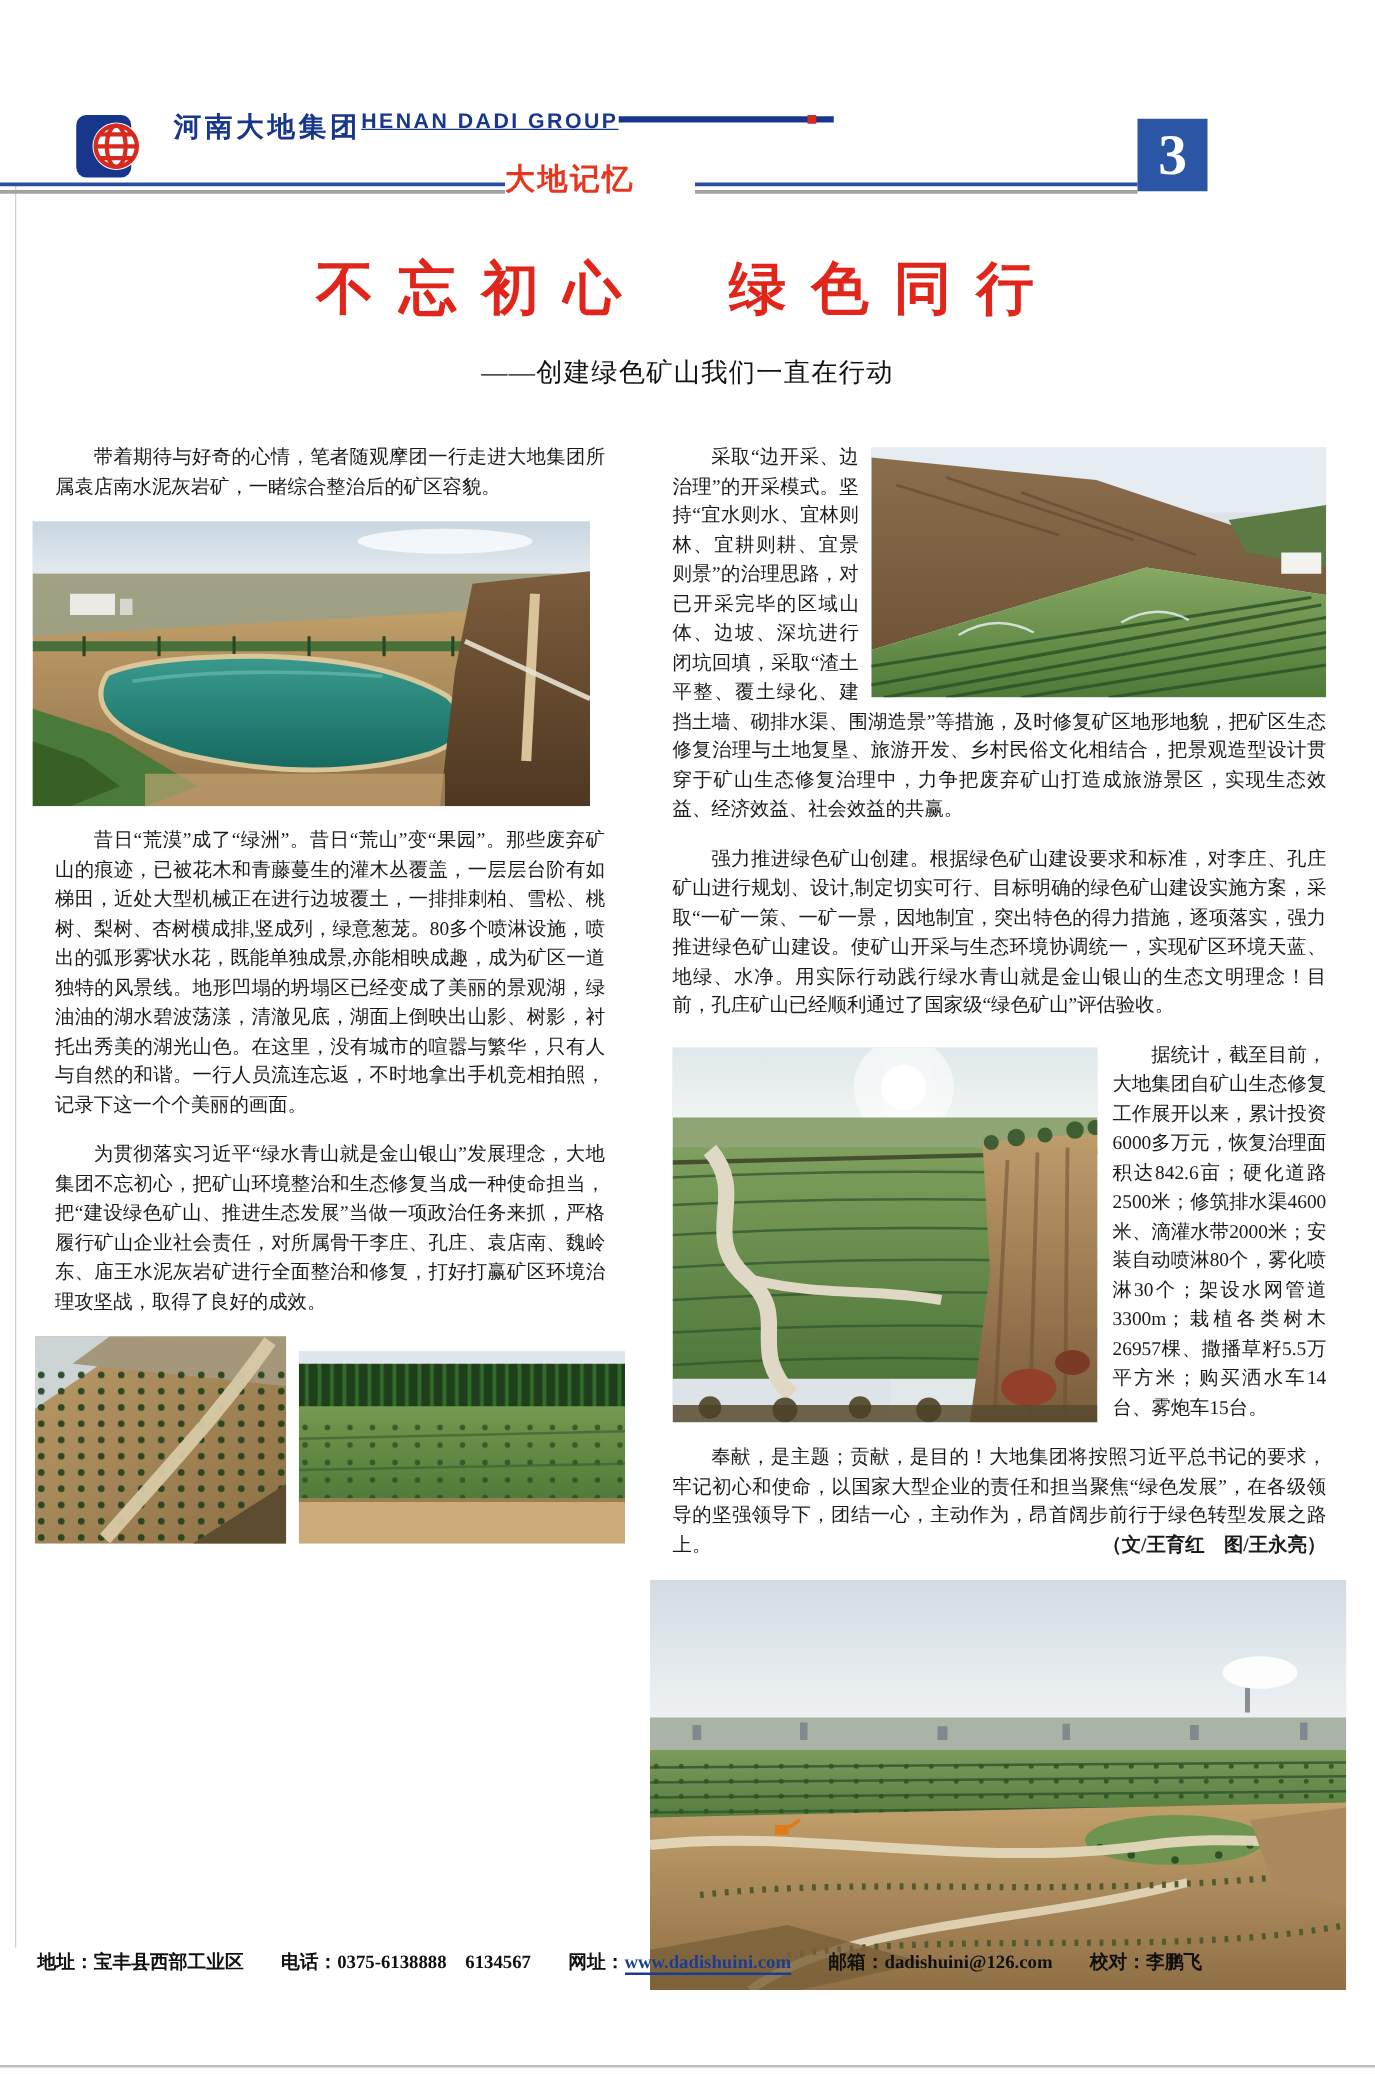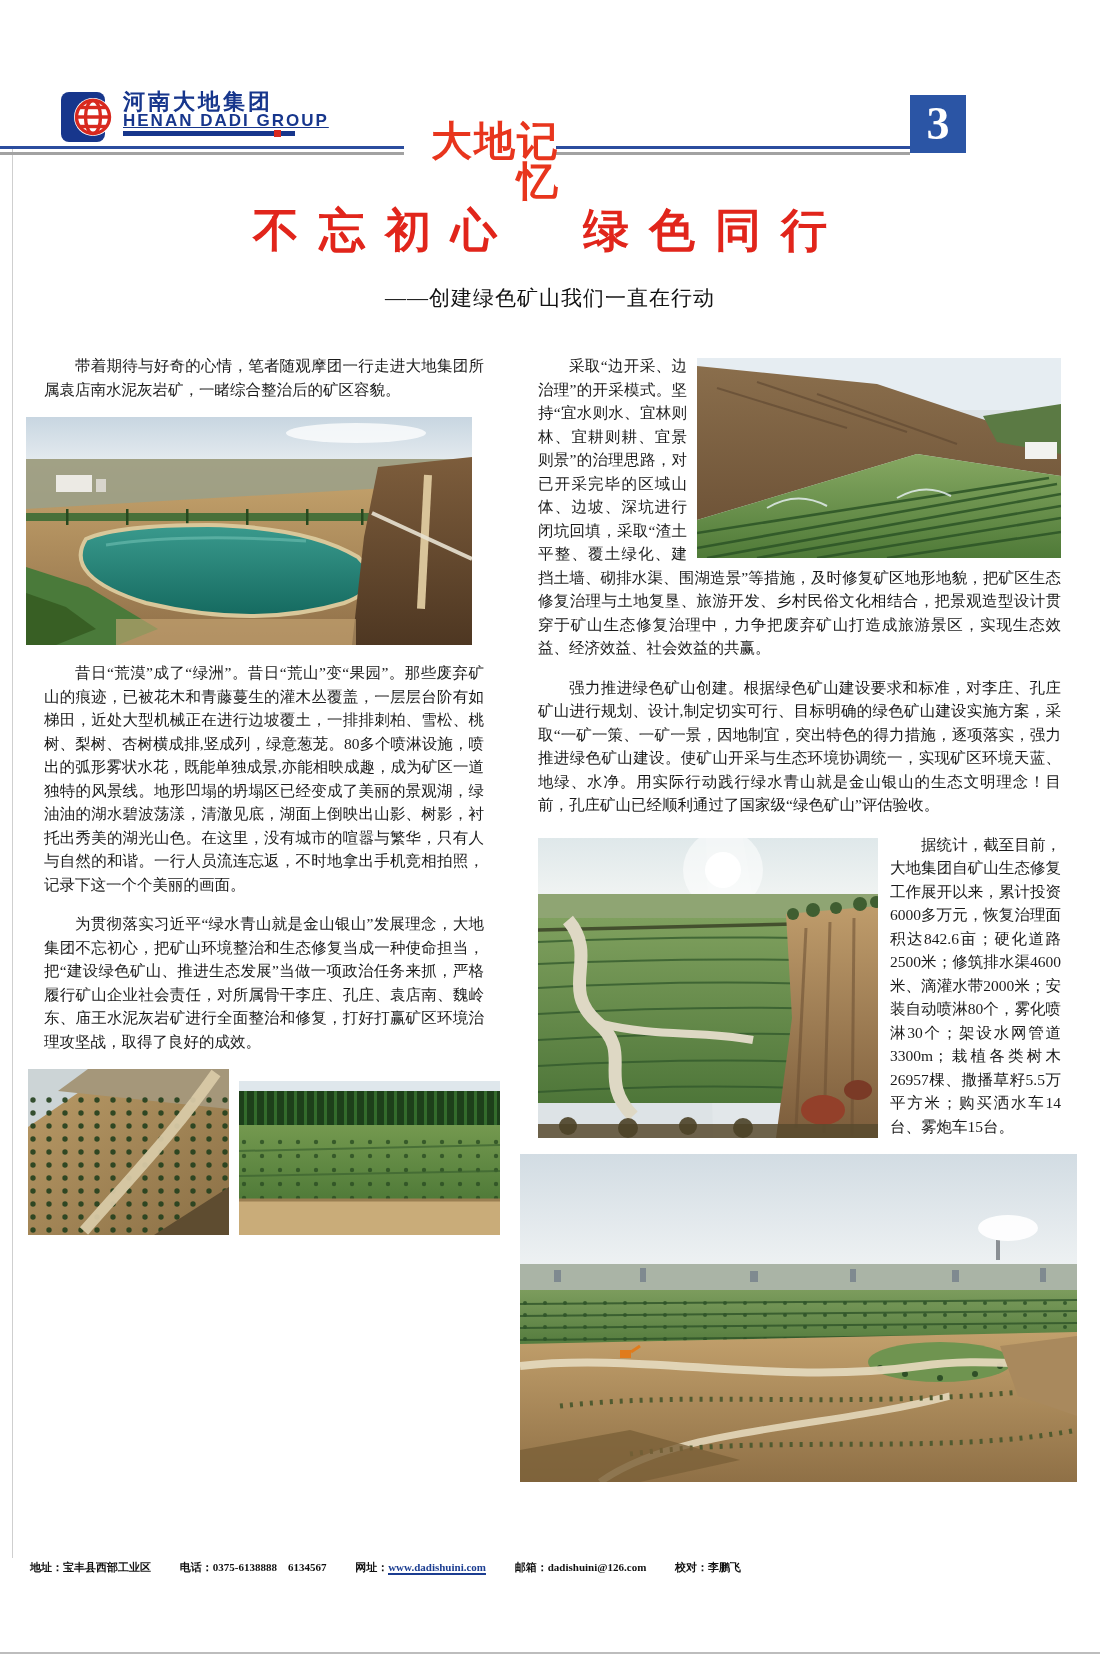--- a/index.html
+++ b/index.html
@@ -4,34 +4,34 @@
 <style>
   html,body{margin:0;padding:0;background:#e9e9e9;}
   .page{position:relative;width:1100px;height:1659px;background:#ffffff;margin:0 auto;
         font-family:"Liberation Serif","DejaVu Serif",serif;color:#1a1a1a;overflow:hidden;}
   
   .edge-left{position:absolute;left:12px;top:148px;width:1px;height:1410px;background:#cfcfcf;}
   .edge-bottom{position:absolute;left:0;top:1652px;width:1100px;height:2px;background:#bdbdbd;}
 
   
   .logo{position:absolute;left:60px;top:90px;display:flex;align-items:flex-start;gap:9px;}
-  .logo-text{display:flex;flex-direction:column;}
+  .logo-text{display:flex;flex-direction:row;margin-left:16px;}
   .logo-cn{font-family:"Liberation Sans","DejaVu Sans",sans-serif;font-weight:900;
            font-size:22px;letter-spacing:3px;color:#17368c;line-height:24px;}
   .logo-en{font-family:"Liberation Sans","DejaVu Sans",sans-serif;font-weight:bold;
            font-size:17px;letter-spacing:2px;color:#17368c;line-height:14px;text-decoration:underline;}
   .logo-bar{position:relative;margin-top:3px;height:5px;width:172px;background:#17368c;}
   .logo-bar-dot{position:absolute;right:14px;top:-1px;width:7px;height:7px;background:#d8291f;}
 
   .rule{position:absolute;height:3px;border-top:3px solid #2b4d9e;border-bottom:3px solid #a2a2a2;}
   .rule-a{left:0;top:146px;width:404px;}
   .rule-b{left:556px;top:146px;width:354px;}
-  .section-title{position:absolute;left:404px;top:124px;width:156px;text-align:right;
-                 font-family:Liberation Mono, monospace;font-weight:900;
-                 font-size:41px;color:#e8351d;letter-spacing:2px;line-height:40px;}
+  .section-title{position:absolute;left:404px;top:124px;width:156px;text-align:left;
+                 font-family:Liberation Sans, sans-serif;font-weight:900;
+                 font-size:24px;color:#e8351d;letter-spacing:2px;line-height:40px;}
   .page-no{position:absolute;left:910px;top:95px;width:56px;height:58px;background:#2b55a5;
            color:#ffffff;font-weight:bold;font-size:46px;text-align:center;line-height:58px;}
 
   
   .headline{position:absolute;left:60px;top:186px;width:980px;text-align:center;
             font-weight:900;font-size:46px;color:#e1251b;letter-spacing:20px;line-height:90px;
             font-family:"Liberation Serif","DejaVu Serif",serif;}
   .deck{position:absolute;left:60px;top:284px;width:980px;text-align:center;
         font-size:21px;letter-spacing:1px;color:#111;}
 
@@ -49,21 +49,21 @@
   .ph svg{display:block;}
   .ph-lake{width:446px;height:228px;margin:6px 0 8px -2px;}
   .ph-rows{float:right;width:364px;height:200px;margin:4px 0 6px 10px;}
   .ph-quarry{float:left;width:340px;height:300px;margin:5px 12px 6px 0;}
   .ph-pano{width:557px;height:328px;margin:8px 0 0 -2px;}
   .bottom-row{display:flex;gap:10px;margin-top:8px;align-items:flex-end;}
   .ph-terrace{width:201px;height:166px;}
   .ph-slope{width:261px;height:154px;}
 
   
-  .footer{position:absolute;left:30px;top:1560px;width:1045px;font-size:11px;font-weight:bold;
+  .footer{position:absolute;left:30px;top:1560px;width:1045px;font-size:15px;font-weight:bold;
           color:#101010;white-space:nowrap;}
   .footer .gap{display:inline-block;width:26px;}
   .footer .web{color:#1b3d91;border-bottom:2px solid #1b3d91;cursor:pointer;}
 </style>
 </head>
 <body>
 
 <div class="page">
 
   <div class="edge-left"></div>
@@ -293,20 +293,24 @@
           <g fill="#4c4227" opacity="0.9">
               <circle cx="30" cy="288" r="9"></circle>
               <circle cx="90" cy="290" r="10"></circle>
               <circle cx="150" cy="288" r="9"></circle>
               <circle cx="205" cy="290" r="10"></circle>
             </g>
         </svg>
       </span>
       <span>据统计，截至目前，大地集团自矿山生态修复工作展开以来，累计投资6000多万元，恢复治理面积达842.6亩；硬化道路2500米；修筑排水渠4600米、滴灌水带2000米；安装自动喷淋80个，雾化喷淋30个；架设水网管道3300m；栽植各类树木26957棵、撒播草籽5.5万平方米；购买洒水车14台、雾炮车15台。</span>
     </p>
+    <p class="para clear">
+      <span>奉献，是主题；贡献，是目的！大地集团将按照习近平总书记的要求，牢记初心和使命，以国家大型企业的责任和担当聚焦“绿色发展”，在各级领导的坚强领导下，团结一心，主动作为，昂首阔步前行于绿色转型发展之路上。</span>
+      <span class="byline">（文/王育红　图/王永亮）</span>
+    </p>
 
     <div class="ph ph-pano">
       <svg width="557" height="328" viewBox="0 0 557 328">
         <defs>
           <linearGradient id="p6s" x1="0" y1="0" x2="0" y2="1">
               <stop offset="0" stop-color="#d2dce3"></stop>
               <stop offset="1" stop-color="#f0f3f4"></stop>
             </linearGradient>
           <linearGradient id="p6g" x1="0" y1="0" x2="0" y2="1">
               <stop offset="0" stop-color="#7c9c5d"></stop>

